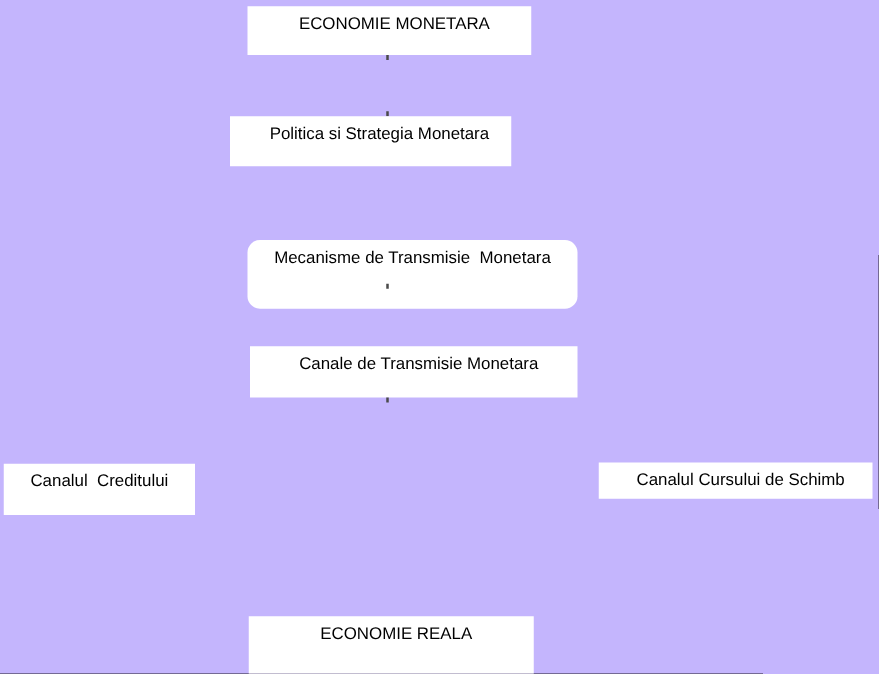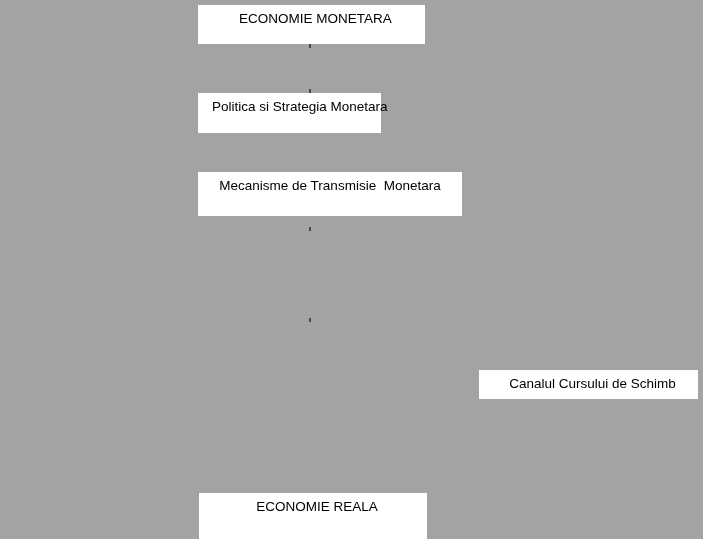--- a/index.html
+++ b/index.html
@@ -4,21 +4,21 @@
 <style>
   html, body {
     margin: 0;
     padding: 0;
     background: #000;
   }
   .canvas {
     position: relative;
     width: 703px;
     height: 539px;
-    background: #a3a3a3;
+    background: #c4b5fd;
     overflow: hidden;
     font-family: "Liberation Sans", "DejaVu Sans", sans-serif;
   }
   .node {
     position: absolute;
     background: #ffffff;
     color: #000000;
     font-size: 13.5px;
     line-height: 1.25;
     text-align: center;
@@ -46,33 +46,39 @@
 <div class="canvas">
 
   <div class="node shift-r-sm" style="left:198px; top:5px;  width:227px; height:39px;">
     <span class="lbl">ECONOMIE MONETARA</span>
   </div>
 
   <div class="stub" style="left:309px; top:44px;"></div>
 
   <div class="stub" style="left:309px; top:89px;"></div>
 
-  <div class="node shift-r" style="left:198px; top:93px; width:183px; height:40px;">
+  <div class="node shift-r" style="left:184px; top:93px; width:225px; height:40px;">
     <span class="lbl">Politica si Strategia Monetara</span>
   </div>
 
-  <div class="node" style="left:198px; top:172px; width:264px; height:44px;">
+  <div class="node" style="left:198px; top:192px; width:264px; height:55px;border-radius:10px;">
     <span class="lbl">Mecanisme de Transmisie  Monetara</span>
   </div>
 
   <div class="stub" style="left:309px; top:227px;"></div>
 
+  <div class="node shift-r-sm" style="left:200px; top:277px; width:262px; height:41px;">
+    <span class="lbl">Canale de Transmisie Monetara</span>
+  </div>
 
   <div class="stub" style="left:309px; top:318px;"></div>
 
+  <div class="node" style="left:3px; top:371px; width:153px; height:41px;">
+    <span class="lbl">Canalul  Creditului</span>
+  </div>
 
 
   <div class="node shift-r-sm" style="left:479px; top:370px; width:219px; height:29px;">
     <span class="lbl">Canalul Cursului de Schimb</span>
   </div>
 
   <div class="node shift-r-sm" style="left:199px; top:493px; width:228px; height:60px;">
     <span class="lbl">ECONOMIE REALA</span>
   </div>
 

